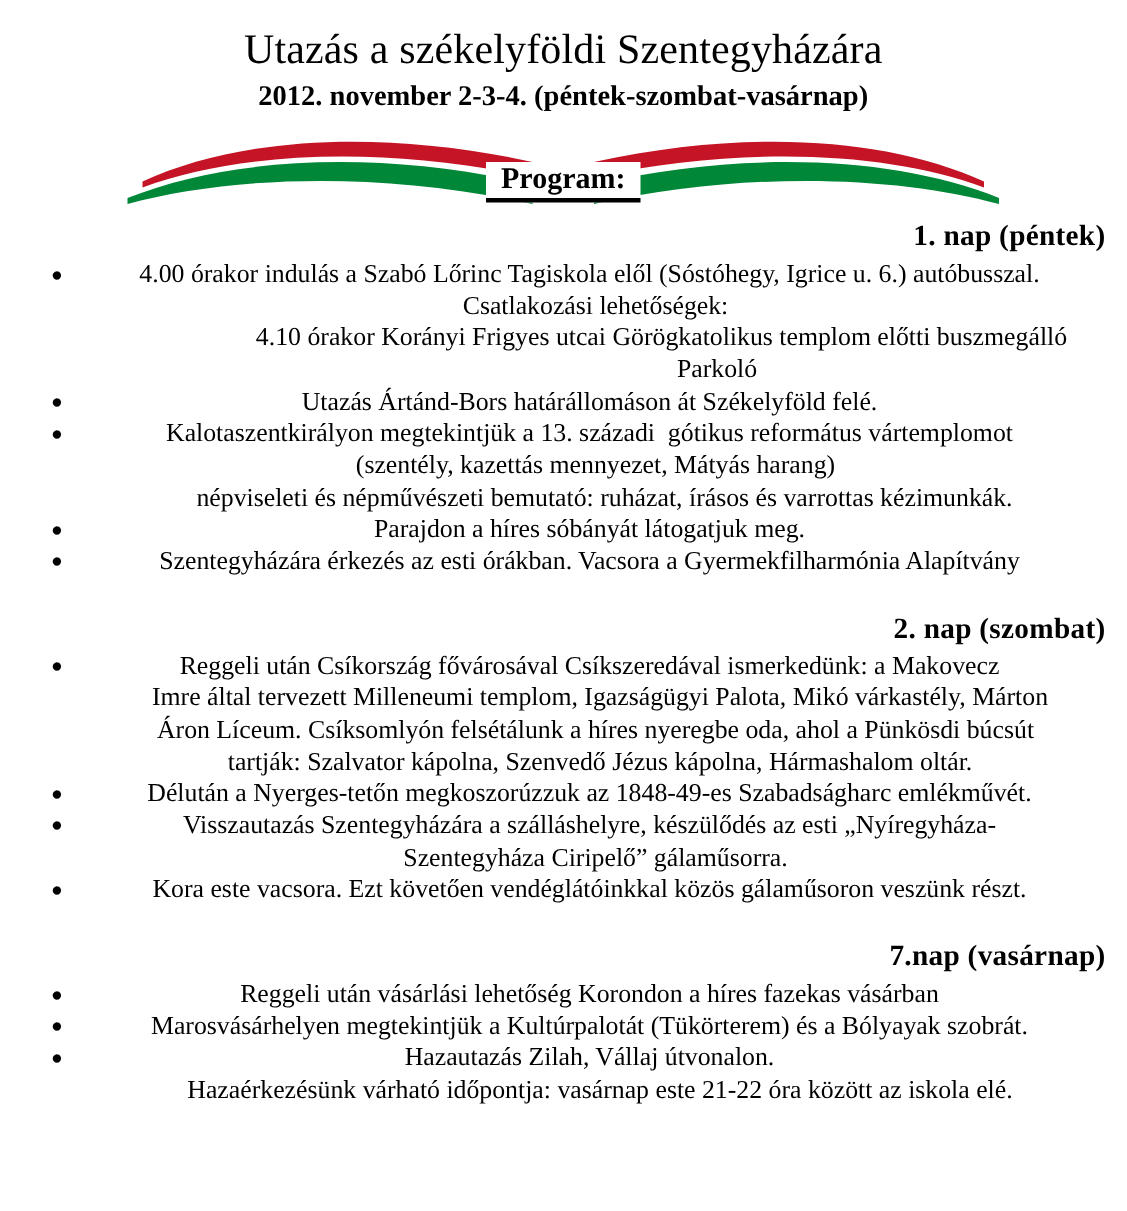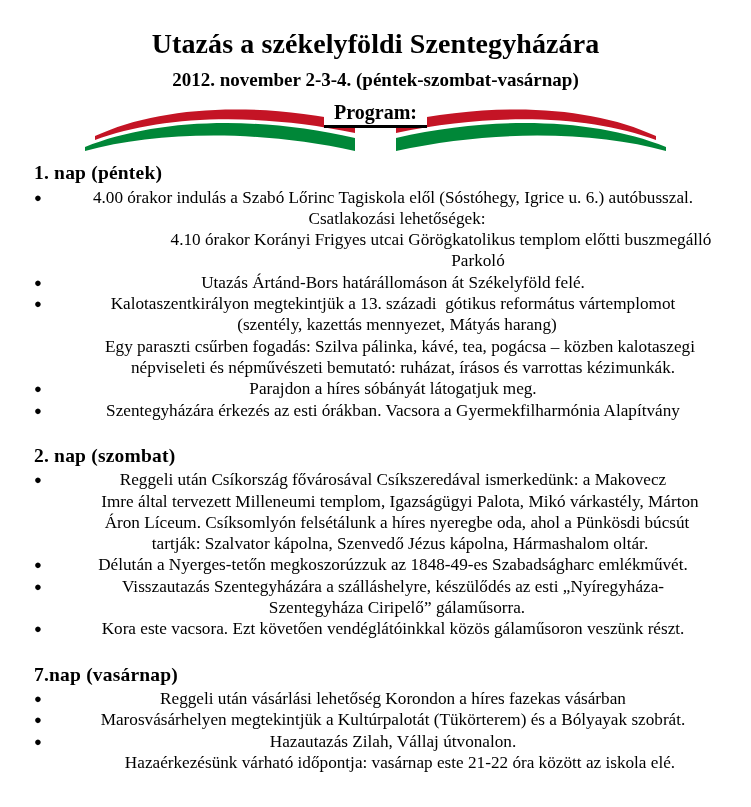--- a/index.html
+++ b/index.html
@@ -18,24 +18,24 @@
     -webkit-font-smoothing: antialiased;
   }
 
   
   .header {
     text-align: center;
     padding-top: 18px;
   }
   .doc-title {
     font-size: 28px;
-    font-weight: bold;
+    font-weight: normal;
     letter-spacing: 0.1px;
     line-height: 1.12;
-    margin: 10px;
+    margin: 0;
     font-family: "Liberation Serif", "DejaVu Serif", serif;
   }
   .doc-subtitle {
     font-size: 19px;
     font-weight: bold;
     line-height: 1.15;
     margin: 5px 0 0 0;
     font-family: "Liberation Serif", "DejaVu Serif", serif;
   }
 
@@ -50,21 +50,21 @@
     left: 0;
     top: 0;
     width: 751px;
     height: 56px;
     display: block;
   }
   .program-label {
     position: absolute;
     left: 0;
     right: 0;
-    top: 2px;
+    top: 24px;
     text-align: center;
     font-size: 20px;
     font-weight: bold;
     z-index: 3;
   }
   .program-label span {
     display: inline-block;
     background: #ffffff;
     padding: 0 10px 1px 10px;
     border-bottom: 3px solid #000;
@@ -76,20 +76,21 @@
   }
   .day-block {
     margin: 0;
   }
   .day-heading {
     font-size: 19.5px;
     font-weight: bold;
     margin: 0 0 2px 0;
     line-height: 1.2;
     letter-spacing: 0.2px;
+    text-align: right;
   }
   .day-block.spaced {
     margin-top: 23px;
   }
   .items {
     list-style: none;
     margin: 0;
     padding: 0;
   }
   .item {
@@ -152,21 +153,20 @@
           <span class="line deeper">Parkoló</span>
         </li>
         <li class="item">
           <span class="bullet">●</span>
           <span class="line">Utazás Ártánd-Bors határállomáson át Székelyföld felé.</span>
         </li>
         <li class="item">
           <span class="bullet">●</span>
           <span class="line">Kalotaszentkirályon megtekintjük a 13. századi  gótikus református vártemplomot</span>
           <span class="line ind1">(szentély, kazettás mennyezet, Mátyás harang)</span>
-          <span class="line ind2">Egy paraszti csűrben fogadás: Szilva pálinka, kávé, tea, pogácsa – közben kalotaszegi</span>
           <span class="line ind3">népviseleti és népművészeti bemutató: ruházat, írásos és varrottas kézimunkák.</span>
         </li>
         <li class="item">
           <span class="bullet">●</span>
           <span class="line">Parajdon a híres sóbányát látogatjuk meg.</span>
         </li>
         <li class="item">
           <span class="bullet">●</span>
           <span class="line">Szentegyházára érkezés az esti órákban. Vacsora a Gyermekfilharmónia Alapítvány</span>
         </li>

